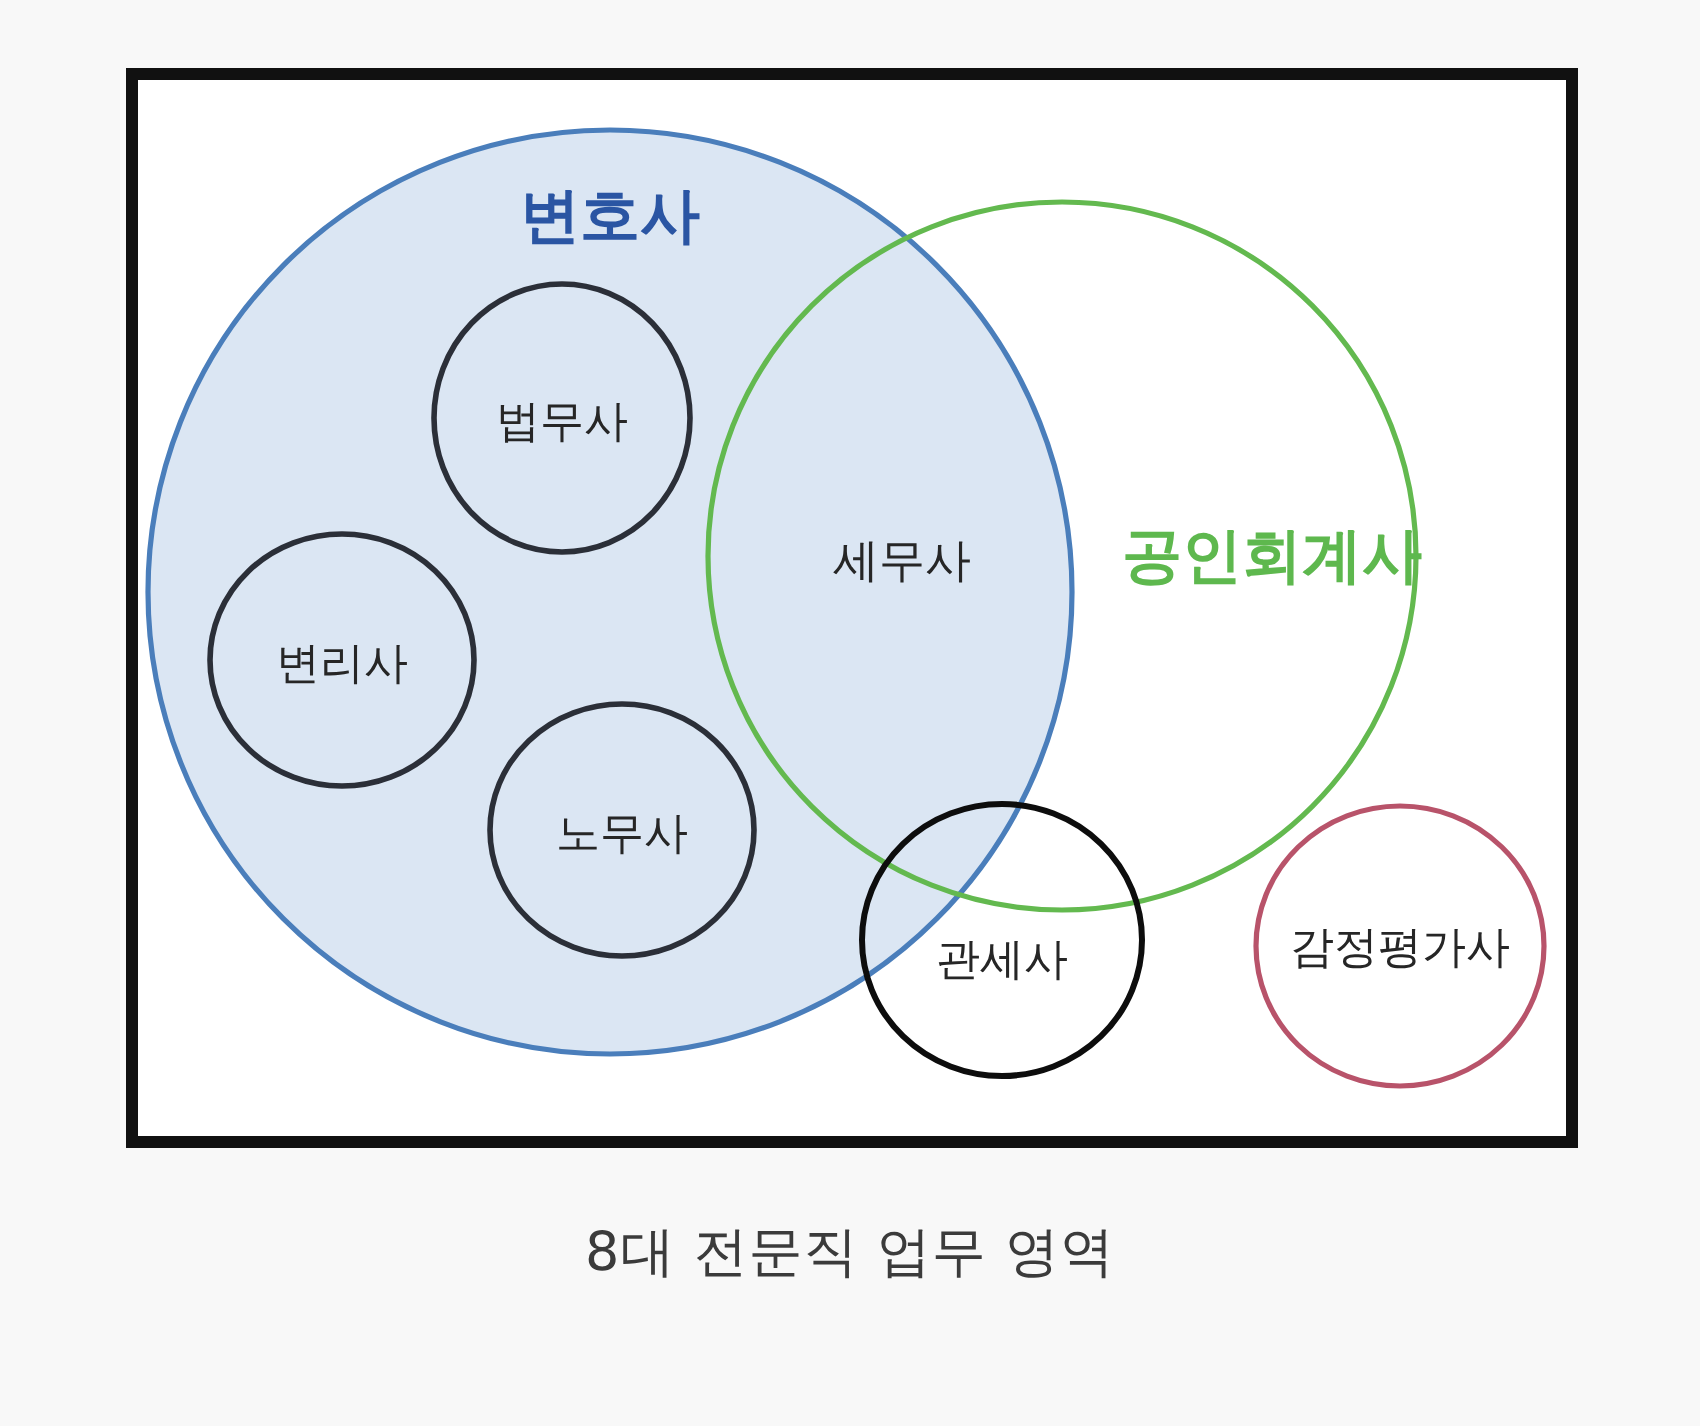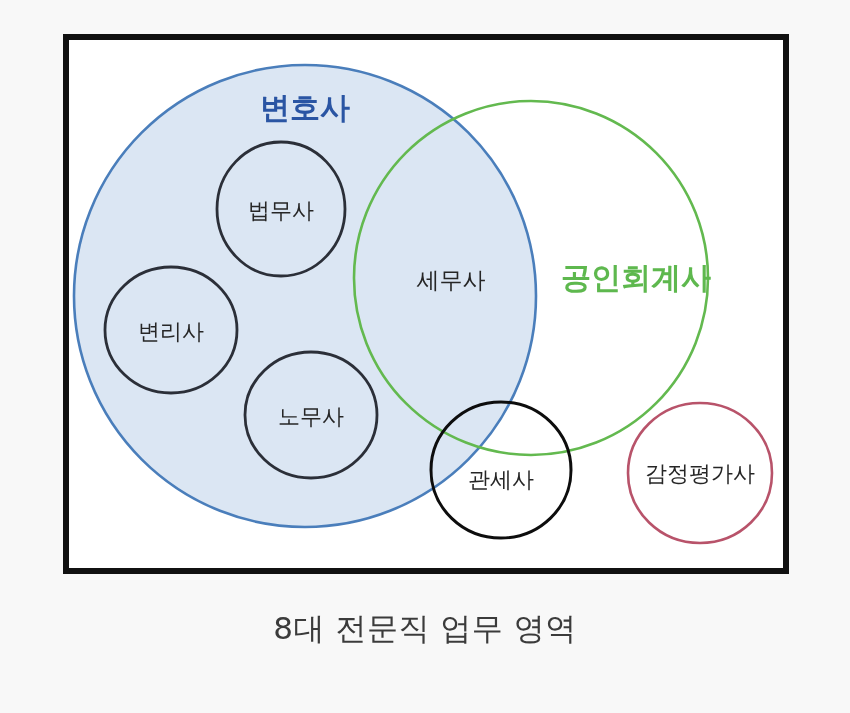--- a/index.html
+++ b/index.html
@@ -29,21 +29,21 @@
     width: 850px;
     height: 713px;
     display: block;
   }
   .caption {
     position: absolute;
     left: 0;
     top: 608px;
     width: 850px;
     text-align: center;
-    font-size: 31px;
+    font-size: 27px;
     color: #3b3b3b;
     letter-spacing: 0.5px;
     font-family: "DejaVu Sans", "Liberation Sans", sans-serif;
     white-space: nowrap;
   }
   svg text {
     font-family: "DejaVu Sans", "Liberation Sans", sans-serif;
   }
   .lbl-major {
     font-size: 30px;

